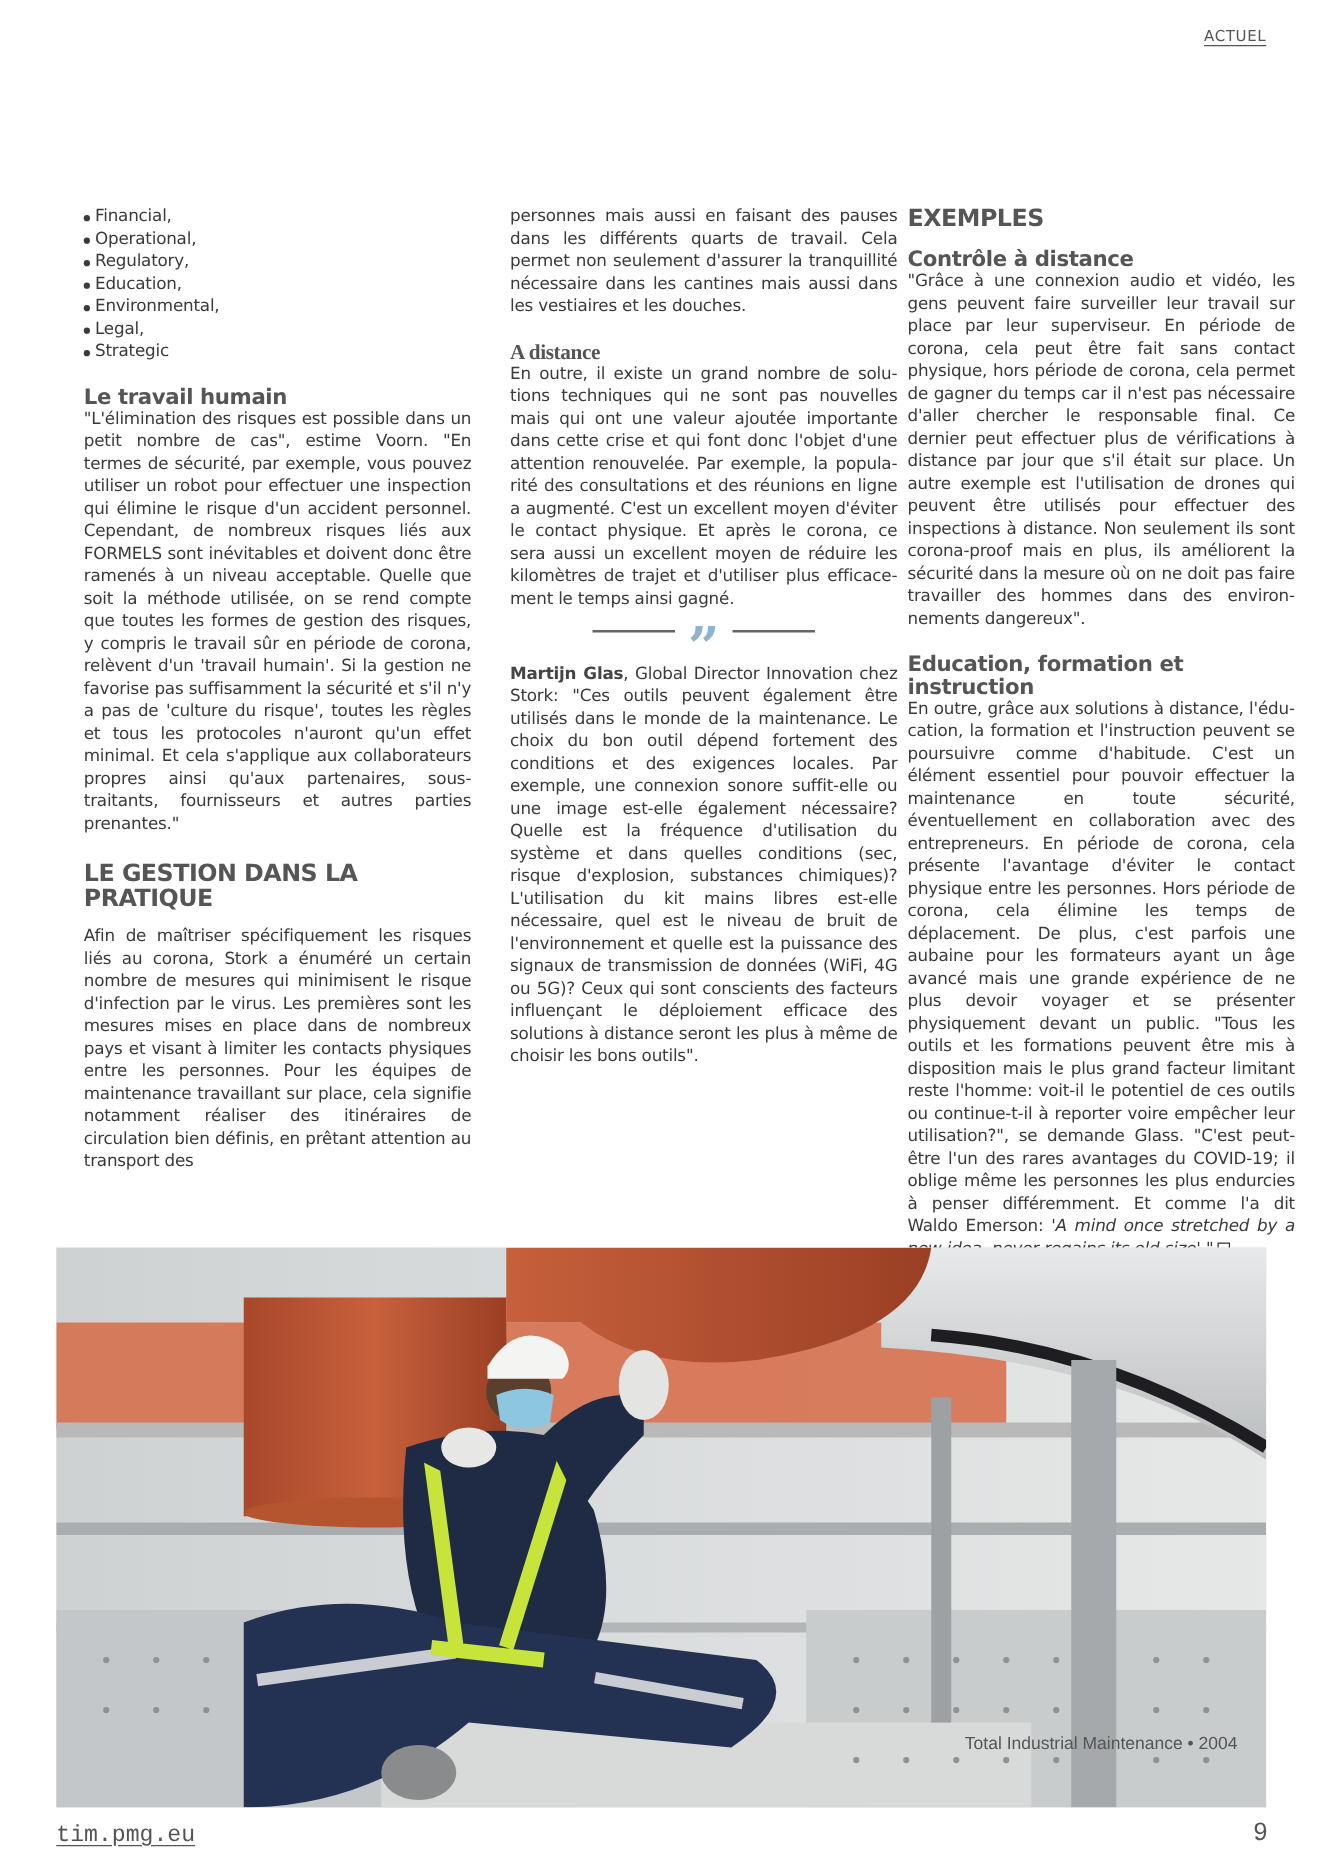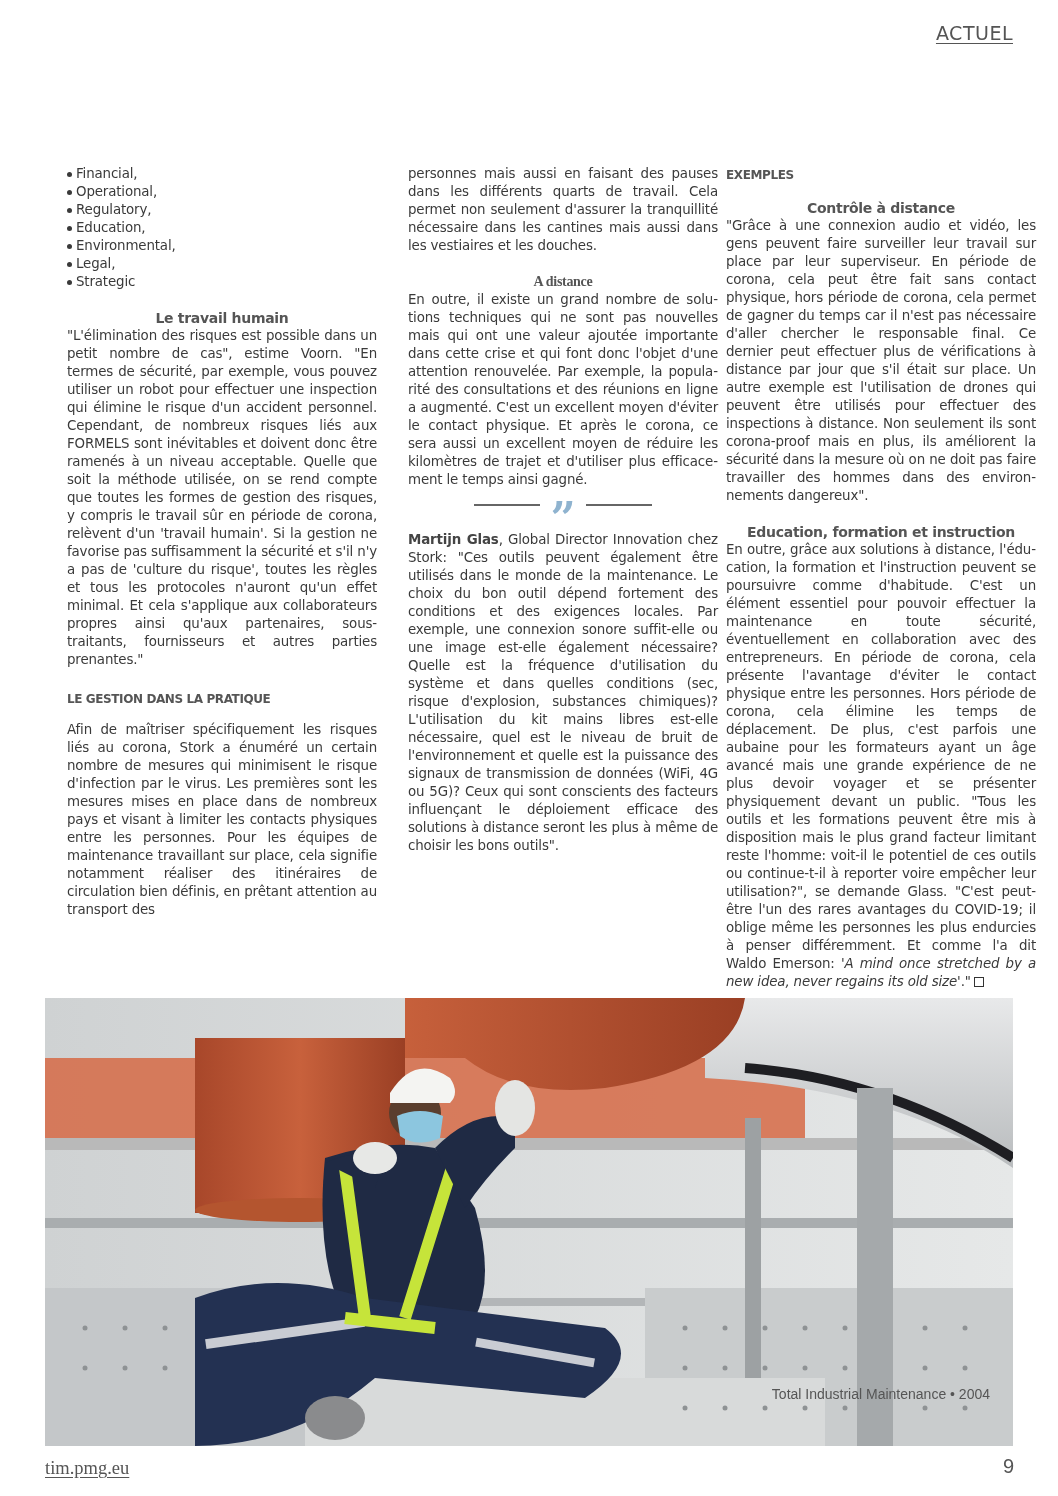--- a/index.html
+++ b/index.html
@@ -1,21 +1,21 @@
 <!DOCTYPE html>
 <html><head>
   <meta charset="utf-8">
   <style>
     * { box-sizing: border-box; margin: 0; padding: 0; }
     html, body { width: 1058px; height: 1496px; background: #ffffff; overflow: hidden; }
     body { position: relative; font-family: "DejaVu Sans", sans-serif; color: #3c3c3c; }
 
     .section-tag {
       position: absolute; top: 22px; right: 45px;
-      font-size: 19px; color: #555; text-decoration: underline;
+      font-size: 12px; color: #555; text-decoration: underline;
       text-underline-offset: 3px; letter-spacing: 0.5px;
     }
 
     .col {
       position: absolute; top: 165px; width: 310px;
       font-size: 13.4px; line-height: 18px; color: #3a3a3a;
       text-align: justify; letter-spacing: -0.15px; margin-left: 22px;
     }
     .col1 { left: 45px; }
     .col2 { left: 386px; width: 310px; }
@@ -23,25 +23,25 @@
 
     .col p { margin: 0; hyphens: manual; }
     .bullets { list-style: none; text-align: left; }
     .bullets li { position: relative; padding-left: 9px; }
     .bullets li::before {
       content: ""; position: absolute; left: 0; top: 7px;
       width: 5px; height: 5px; border-radius: 50%; background: #3a3a3a;
     }
 
     .subhead {
-      font-weight: bold; font-size: 14px; color: #555; letter-spacing: -0.3px;
-      margin-top: 13px; line-height: 18px; text-align: center;
+      font-weight: bold; font-size: 17px; color: #555; letter-spacing: -0.3px;
+      margin-top: 13px; line-height: 18px; text-align: left;
     }
     .mainhead {
-      font-weight: bold; font-size: 12px; color: #555; letter-spacing: -0.4px;
+      font-weight: bold; font-size: 19px; color: #555; letter-spacing: -0.4px;
       text-align: left; line-height: 20px;
     }
     .col1 .mainhead { margin-top: 20px; margin-bottom: 12px; }
     .col3 .mainhead { margin-top: 0; margin-bottom: 14px; }
     .col3 .subhead.first { margin-top: 0; }
     .col2 .subhead { margin-top: 18px; font-family: Liberation Serif, serif; }
 
     .pullquote {
       margin-top: 38px; text-align: center;
       font-weight: bold; font-size: 12.5px; line-height: 20px;
@@ -67,21 +67,21 @@
     }
 
     .photo {
       position: absolute; left: 45px; top: 998px; width: 968px; height: 448px;
       overflow: hidden; background: #dcdcdc;
     }
     .photo svg { display: block; width: 100%; height: 100%; }
 
     .footer-url {
       position: absolute; left: 45px; top: 1458px;
-      font-family: Liberation Serif, serif; font-size: 18.5px; color: #555;
+      font-family: Liberation Mono, monospace; font-size: 18.5px; color: #555;
       text-decoration: underline; text-underline-offset: 3px;
     }
     .footer-mag {
       position: absolute; right: 68px; top: 1386px;
       font-family: "Liberation Sans", sans-serif; font-size: 14px; color: #555; margin-left: 44px;
     }
     .footer-page {
       position: absolute; right: 44px; top: 1455px;
       font-family: "Liberation Sans", sans-serif; font-size: 20px; color: #555;
     }

